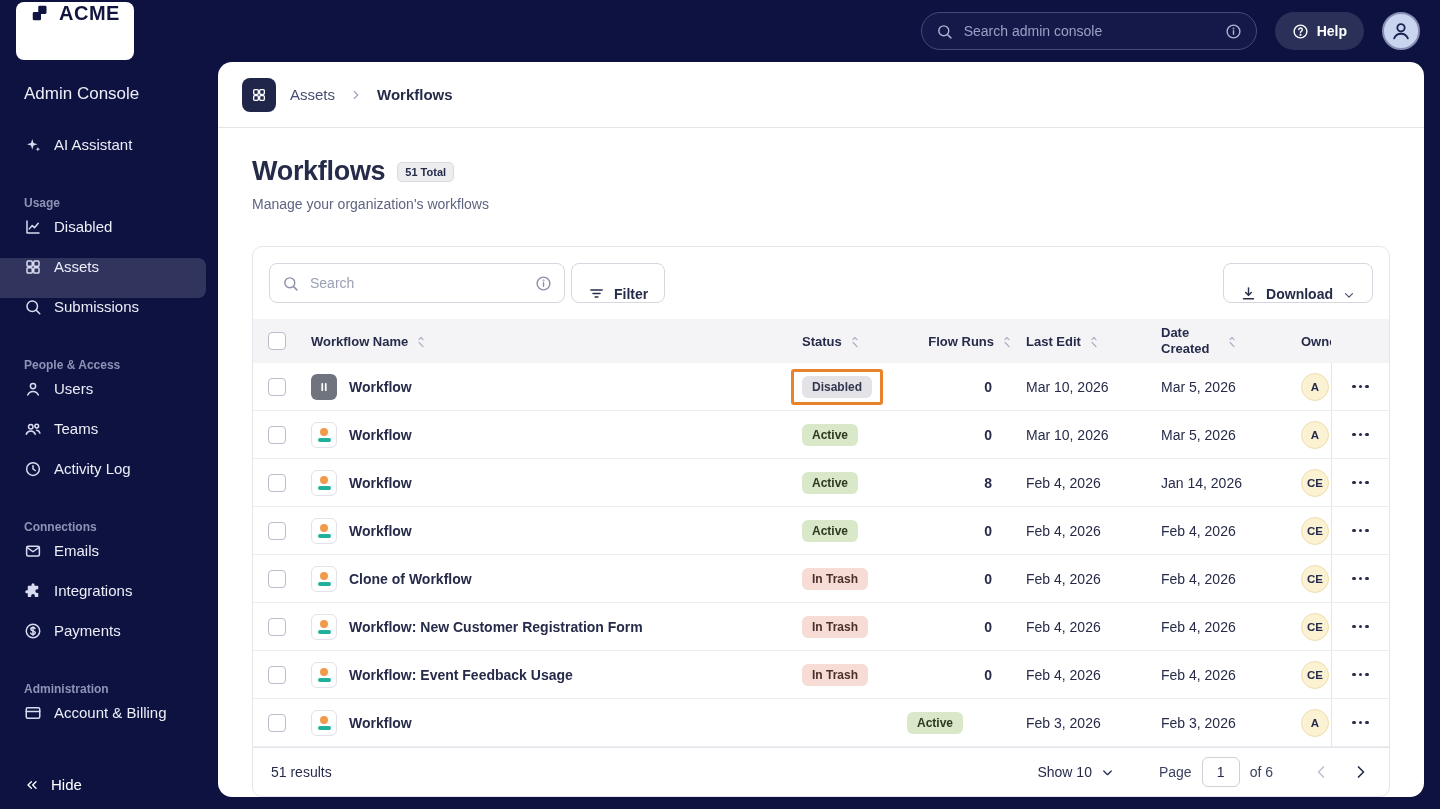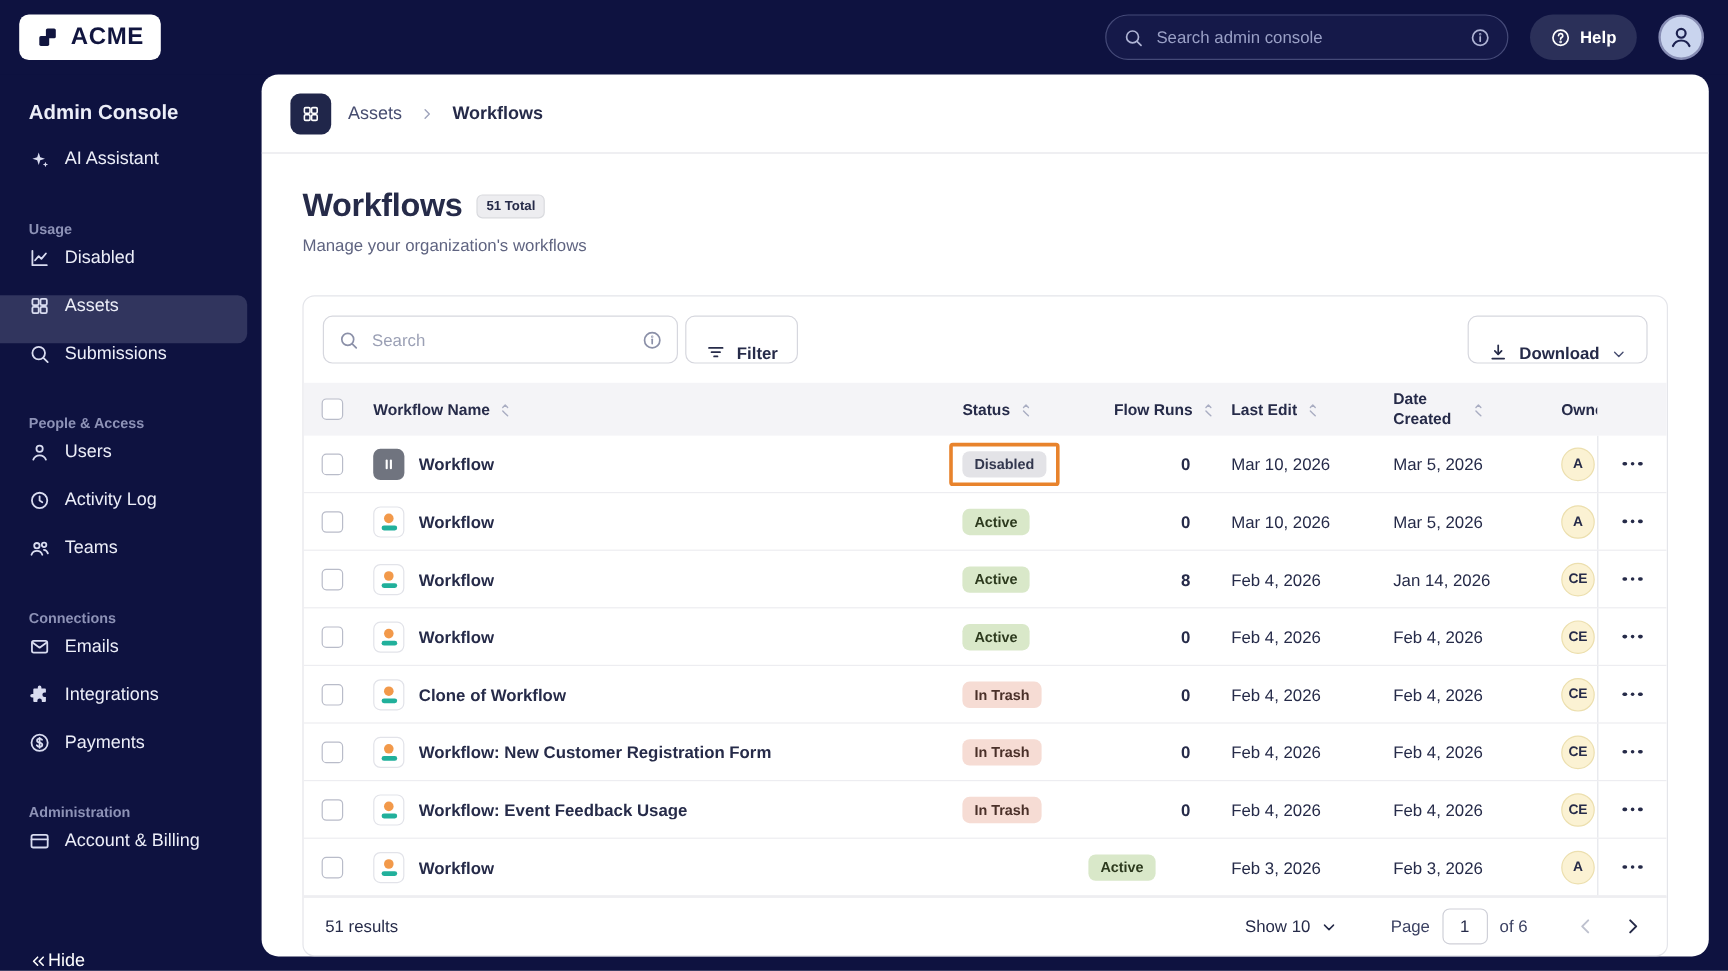--- a/index.html
+++ b/index.html
@@ -20,44 +20,44 @@
     width:1440px;height:809px;overflow:hidden;
     background:var(--navy);
     font-family:"Liberation Sans", sans-serif;
     color:var(--text);
   }
   .icon{display:inline-flex}
   .icon svg{display:block;width:100%;height:100%}
 
   
   .topbar{height:62px;display:flex;align-items:center;justify-content:space-between;padding:0 20px 0 16px;background:var(--navy)}
-  .logo{background:#fff;border-radius:8px;height:38px;padding:0 14px;display:flex;align-items:center;gap:7px;cursor:pointer}
+  .logo{background:#fff;border-radius:8px;height:58px;padding:0 14px;display:flex;align-items:flex-start;gap:7px;cursor:pointer}
   .logo .icon{width:22px;height:22px;color:#11153f}
   .logo-text{font-size:20px;font-weight:800;color:#11153f;letter-spacing:.5px}
   .topbar-right{display:flex;align-items:center;gap:18px}
   .admin-search{width:336px;height:38px;border:1px solid #454a78;border-radius:20px;background:var(--navy-panel);display:flex;align-items:center;padding:0 14px;gap:9px}
   .admin-search .icon{width:17px;height:17px;color:#aeb3d4;flex:none}
   .admin-search input{flex:1;min-width:0;background:transparent;border:none;outline:none;color:#8b5cf6;font-size:14px;font-family:inherit}
   .admin-search input::placeholder{color:#9aa0c6}
   .help-btn{height:38px;border-radius:19px;background:var(--navy-chip);border:none;color:#fff;font-size:14px;font-weight:600;display:flex;align-items:center;gap:8px;padding:0 17px;cursor:pointer;font-family:inherit}
   .help-btn .icon{width:17px;height:17px}
   .top-avatar{width:38px;height:38px;border-radius:50%;background:#c9d4ee;border:2px solid #878db4;display:flex;align-items:center;justify-content:center;color:#1c2150;cursor:pointer}
   .top-avatar .icon{width:22px;height:22px}
 
   
   .shell{display:flex;height:747px}
 
   
   .sidebar{width:218px;flex:none;position:relative;padding-top:22px;color:var(--sb-text)}
-  .sb-title{padding:0 24px;font-size:17px;font-weight:700;margin-bottom:20px}
+  .sb-title{padding:0 24px;font-size:17px;font-weight:400;margin-bottom:32px}
   .nav-item{height:40px;display:flex;align-items:flex-start;gap:12px;padding:0 24px;font-size:15px;cursor:pointer;white-space:nowrap}
   .nav-item .icon{width:18px;height:18px;color:#d9dcf0;flex:none}
   .nav-item.active{background:var(--active-item);border-radius:0 8px 8px 0;margin-right:12px}
   .nav-section-label{padding:20px 24px 8px;font-size:12px;font-weight:700;color:var(--sb-label)}
-  .hide-btn{position:absolute;bottom:0;left:24px;display:flex;align-items:center;font-size:15px;color:#fff;cursor:pointer}
+  .hide-btn{position:absolute;bottom:16px;left:24px;display:flex;gap:11px;align-items:center;font-size:15px;color:#fff;cursor:pointer}
   .hide-btn .icon{width:16px;height:16px}
 
   
   .content{flex:1;margin:0 16px 12px 0;background:#fff;border-radius:14px;overflow:hidden;display:flex;flex-direction:column}
   .breadcrumb-bar{height:66px;flex:none;display:flex;align-items:center;gap:14px;padding:0 24px;border-bottom:1px solid var(--border)}
   .bc-icon{width:34px;height:34px;border-radius:8px;background:#20264a;color:#fff;display:flex;align-items:center;justify-content:center;flex:none}
   .bc-icon .icon{width:16px;height:16px}
   .bc-parent{font-size:15px;color:#474d70;cursor:pointer}
   .bc-sep{width:14px;height:14px;color:#9ea3bb}
   .bc-current{font-size:15px;font-weight:700}
@@ -238,36 +238,36 @@
                 <svg viewBox="0 0 24 24" fill="none" stroke="currentColor" stroke-width="2" stroke-linecap="round" stroke-linejoin="round">
                   <circle cx="12" cy="8" r="3.5"></circle>
                   <path d="M5 20c1.3-3.2 3.9-4.8 7-4.8s5.7 1.6 7 4.8"></path>
                 </svg>
               </span>
     <span class="nav-label">Users</span>
   </div>
             <div class="nav-item">
     <span class="icon">
                 <svg viewBox="0 0 24 24" fill="none" stroke="currentColor" stroke-width="2" stroke-linecap="round" stroke-linejoin="round">
-                  <circle cx="12" cy="12" r="8.5"></circle>
-                  <path d="M12 7.5V12l3 2"></path>
-                </svg>
-              </span>
-    <span class="nav-label">Activity Log</span>
-  </div>
-            <div class="nav-item">
-    <span class="icon">
-                <svg viewBox="0 0 24 24" fill="none" stroke="currentColor" stroke-width="2" stroke-linecap="round" stroke-linejoin="round">
                   <circle cx="9" cy="9" r="3"></circle>
                   <path d="M3 19c1-2.8 3.2-4.2 6-4.2s5 1.4 6 4.2"></path>
                   <circle cx="17" cy="8" r="2.5"></circle>
                   <path d="M16.8 13.6c2.3.2 3.6 1.5 4.4 3.9"></path>
                 </svg>
               </span>
     <span class="nav-label">Teams</span>
+  </div>
+            <div class="nav-item">
+    <span class="icon">
+                <svg viewBox="0 0 24 24" fill="none" stroke="currentColor" stroke-width="2" stroke-linecap="round" stroke-linejoin="round">
+                  <circle cx="12" cy="12" r="8.5"></circle>
+                  <path d="M12 7.5V12l3 2"></path>
+                </svg>
+              </span>
+    <span class="nav-label">Activity Log</span>
   </div>
           </div>
   </div>
         <div class="nav-section">
     <div class="nav-section-label">Connections</div>
     <div class="nav-items">
             <div class="nav-item">
     <span class="icon">
                 <svg viewBox="0 0 24 24" fill="none" stroke="currentColor" stroke-width="2" stroke-linecap="round" stroke-linejoin="round">
                   <rect x="3.5" y="5.5" width="17" height="13" rx="2"></rect>

